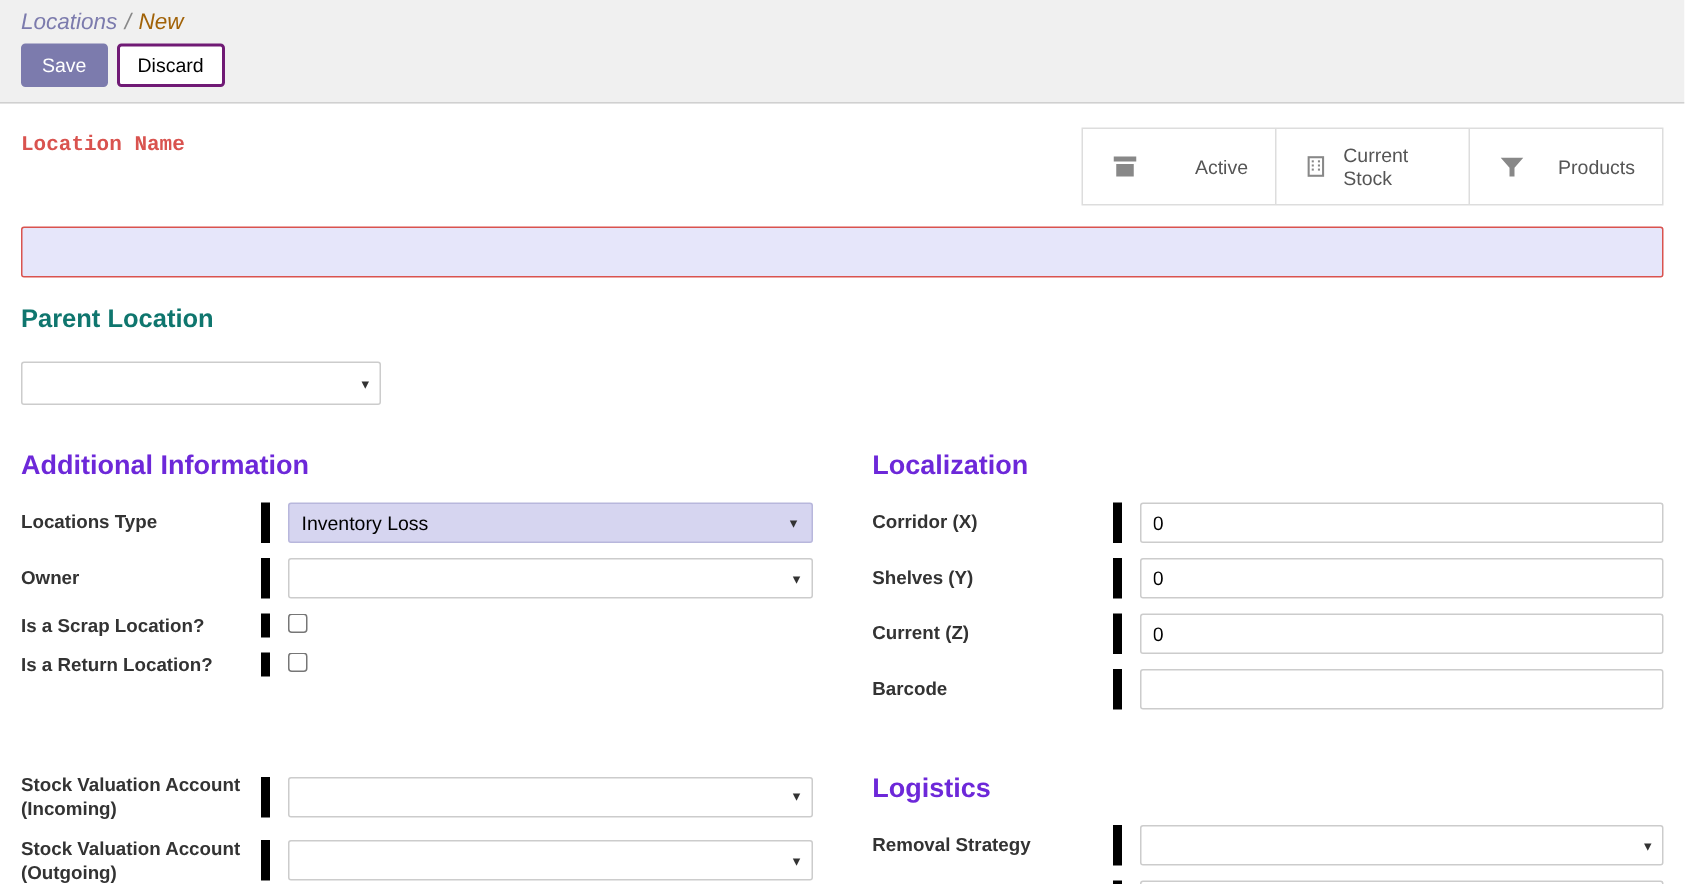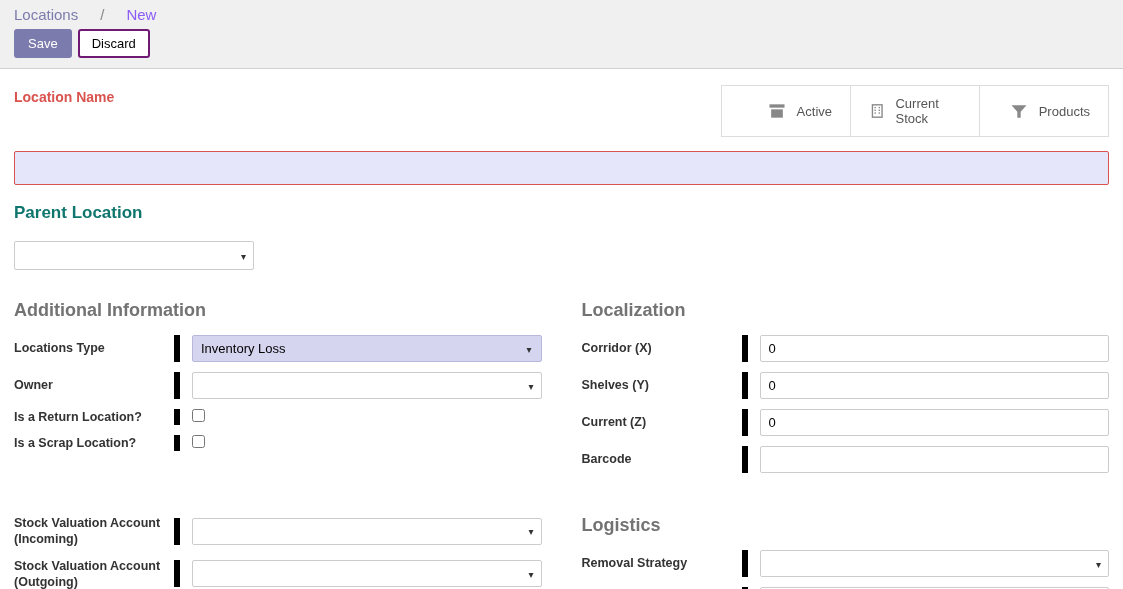--- a/index.html
+++ b/index.html
@@ -1,49 +1,49 @@
 <!DOCTYPE html>
 <html><head>
 <meta charset="utf-8">
 <style>
   * { box-sizing: border-box; margin: 0; padding: 0; }
   body { font-family: -apple-system, BlinkMacSystemFont, "Segoe UI", Arial, sans-serif; font-size: 13px; color: #4c4c4c; background: #fff; width: 1123px; }
   
   .topbar { background: #f0f0f0; padding: 6px 14px 10px 14px; border-bottom: 1px solid #d0d0d0; }
-  .breadcrumb { font-size: 15px; color: #7c7bad; display: flex; gap: 22px; align-items: flex-end; margin-bottom: 6px; }
+  .breadcrumb { font-size: 15px; color: #7c7bad; display: flex; gap: 5px; align-items: flex-end; margin-bottom: 6px; font-style: italic; }
   .breadcrumb span.sep { color: #888; }
-  .breadcrumb span.current { color: #8b5cf6; }
+  .breadcrumb span.current { color: #a16207; }
   .actions { display: flex; gap: 6px; }
   .btn { padding: 5px 12px; border-radius: 3px; font-size: 13px; border: 2px solid #701a75; cursor: pointer; background: #fff; }
   .btn.primary { background: #7c7bad; color: #fff; border-color: #7c7bad; }
   
   .content { padding: 16px 14px 30px 14px; }
   
   .header-row { display: flex; justify-content: space-between; align-items: flex-start; margin-bottom: 14px; }
-  .title-label { color: #d9534f; font-size: 14px; font-weight: 600; padding-top: 4px; }
+  .title-label { color: #d9534f; font-size: 14px; font-weight: 600; padding-top: 4px; font-family: Liberation Mono, monospace; }
   
   .stat-buttons { display: flex; border: 1px solid #ddd; min-width: 388px; }
-  .stat-btn { display: flex; align-items: center; gap: 10px; padding: 10px 18px; border-right: 1px solid #ddd; cursor: pointer; flex: 1; justify-content: flex-end; }
+  .stat-btn { display: flex; align-items: center; gap: 10px; padding: 10px 18px; border-right: 1px solid #ddd; cursor: pointer; flex: 1; justify-content: space-between; }
   .stat-btn:last-child { border-right: none; }
   .stat-btn .stat-text { color: #555; font-size: 13px; }
   .stat-btn svg { width: 20px; height: 20px; fill: #888; }
   
   .name-input { width: 100%; border: 1px solid #d9534f; background: #e6e6fa; padding: 8px 10px; font-size: 14px; border-radius: 2px; margin-bottom: 18px; }
   
   .field-block { margin-bottom: 30px; }
   .field-block > label { display: block; font-weight: 600; color: #0f766e; margin-bottom: 18px; font-size: 17px; }
   .dropdown { position: relative; width: 240px; }
   .dropdown input, .dropdown-wide input { width: 100%; border: 1px solid #ccc; padding: 6px 22px 6px 8px; font-size: 13px; border-radius: 2px; background: #fff; }
   .dropdown::after, .dropdown-wide::after { content: "▾"; position: absolute; right: 8px; top: 50%; transform: translateY(-50%); color: #333; font-size: 10px; pointer-events: none; }
   .dropdown-wide { position: relative; width: 100%; }
   
   .columns { display: flex; gap: 40px; }
   .col { flex: 1; }
   
-  .section-title { color: #737373; font-size: 18px; font-weight: 600; margin-bottom: 14px; }
+  .section-title { color: #6d28d9; font-size: 18px; font-weight: 600; margin-bottom: 14px; }
   
   .form-row { display: flex; align-items: center; margin-bottom: 10px; }
   .form-row > label { width: 160px; font-weight: 600; color: #333; font-size: 12.5px; line-height: 1.3; padding-right: 8px; }
   .form-row .control { flex: 1; border-left: 6px solid #000000; padding-left: 12px; }
   .form-row .control input[type="text"] { width: 100%; border: 1px solid #ccc; padding: 5px 8px; border-radius: 2px; font-size: 13px; }
   .form-row .control input[type="checkbox"] { }
   
   .select-filled { width: 100%; border: 1px solid #b8b7dc; background: #d6d5f0; padding: 5px 8px; border-radius: 2px; font-size: 13px; appearance: none; -webkit-appearance: none; }
   .select-wrap { position: relative; }
   .select-wrap::after { content: "▾"; position: absolute; right: 10px; top: 50%; transform: translateY(-50%); font-size: 10px; color: #333; pointer-events: none; }
@@ -125,28 +125,28 @@
       <div class="form-row">
         <label>Owner</label>
         <div class="control">
           <div class="dropdown-wide">
             <input type="text" value="" style="">
           </div>
         </div>
       </div>
 
       <div class="form-row">
+        <label>Is a Scrap Location?</label>
+        <div class="control">
+          <input type="checkbox" style="">
+        </div>
+      </div>
+
+      <div class="form-row">
         <label>Is a Return Location?</label>
-        <div class="control">
-          <input type="checkbox" style="">
-        </div>
-      </div>
-
-      <div class="form-row">
-        <label>Is a Scrap Location?</label>
         <div class="control">
           <input type="checkbox" style="">
         </div>
       </div>
     </div>
 
     <div class="col">
       <div class="section-title">Localization</div>
 
       <div class="form-row">

